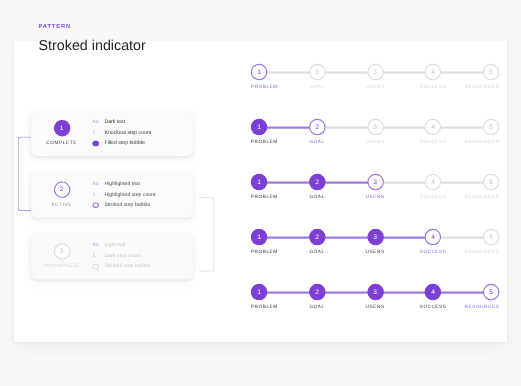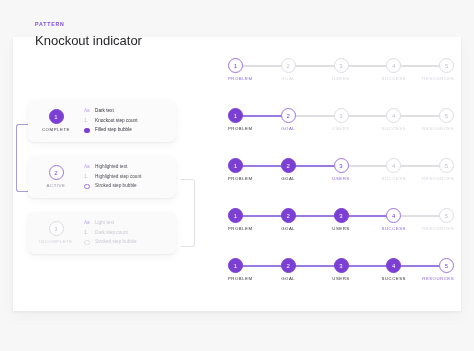--- a/index.html
+++ b/index.html
@@ -234,21 +234,21 @@
   .slabel.todo { color: #d4d4dc; }
 </style>
 </head>
 <body>
 
 <div id="artboard">
   <div id="canvas"></div>
 
   <div id="header">
     <div class="eyebrow">PATTERN</div>
-    <div class="page-title">Knockout indicator</div>
+    <div class="page-title">Stroked indicator</div>
   </div>
 
   <div class="bracket" id="bracket-left"></div>
   <div class="bracket" id="bracket-right"></div>
 
   <div id="legend">
       <div class="legend-card">
         <div class="legend-left">
           <div class="bubble filled">1</div>
           <div class="legend-state ">COMPLETE</div>

